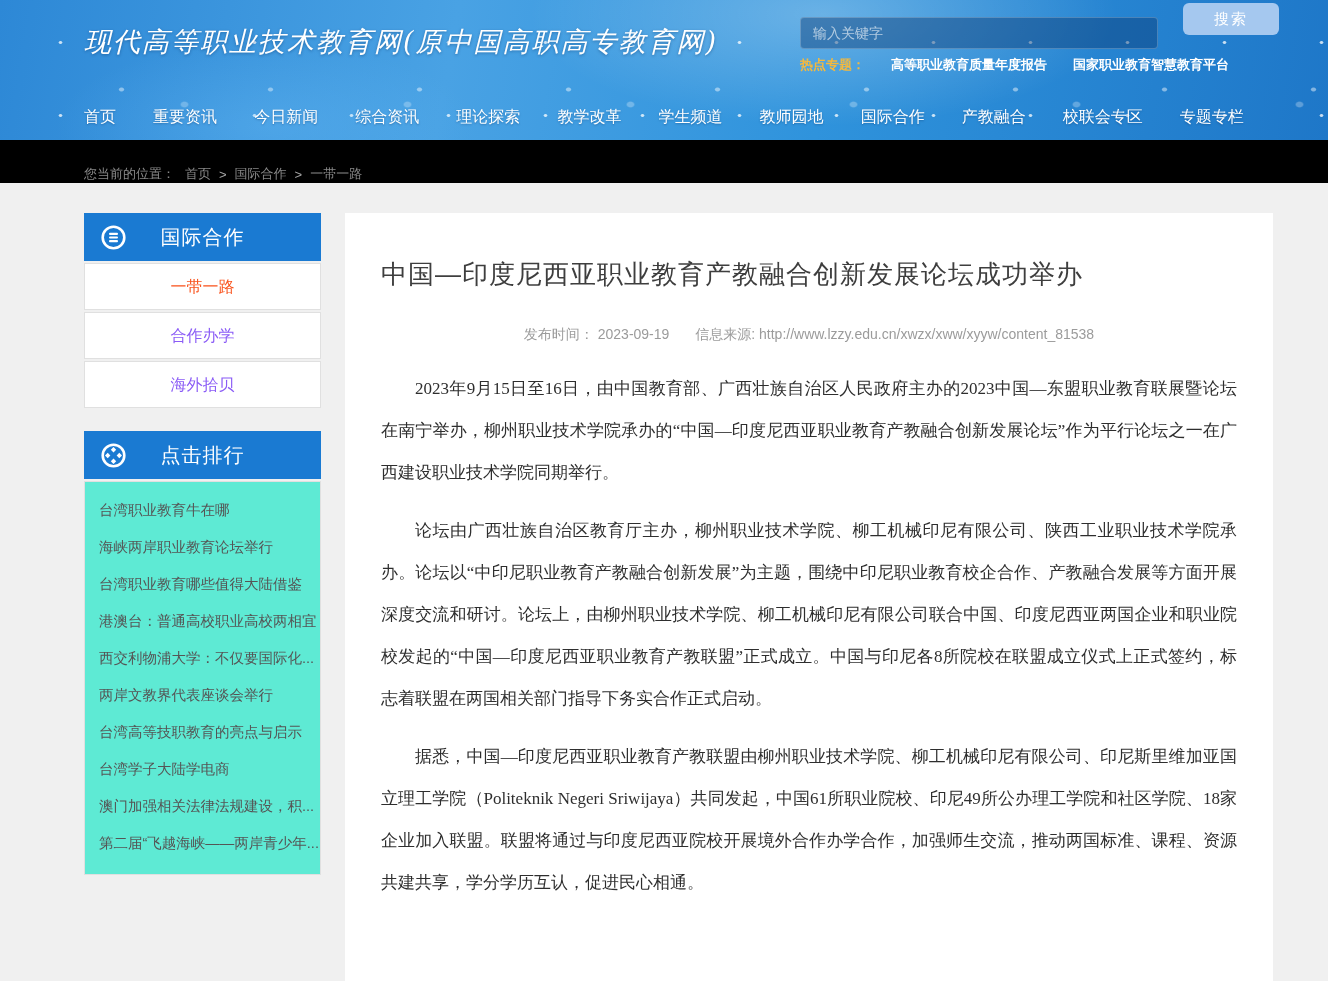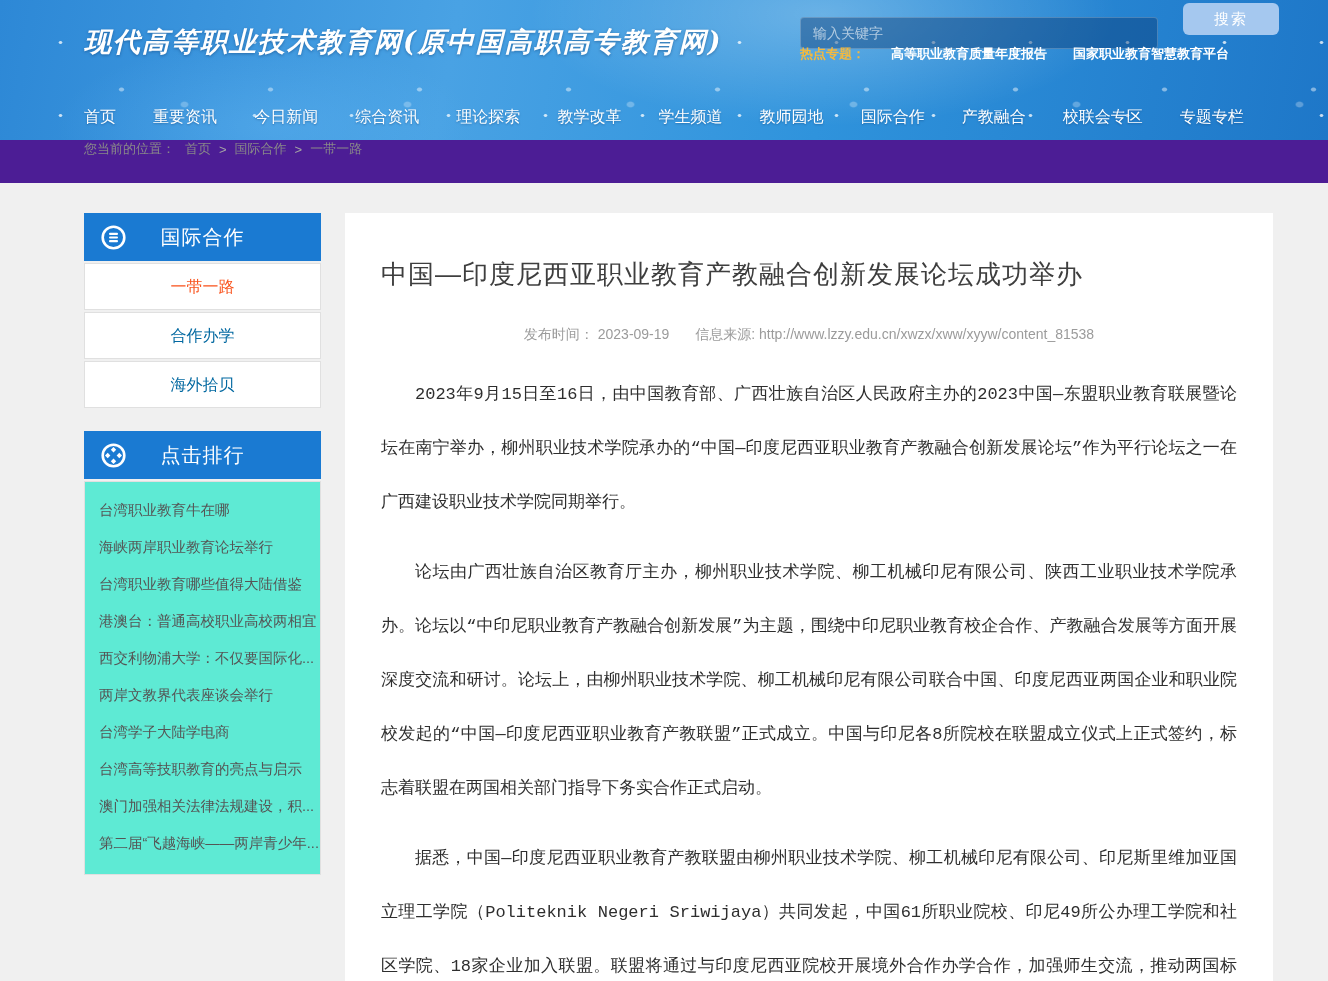--- a/index.html
+++ b/index.html
@@ -24,21 +24,21 @@
       radial-gradient(rgba(255,255,255,0.28) 3px, transparent 4.6px),
       linear-gradient(100deg, #2d88d6 0%, #49a2e4 34%, #2f93dc 62%, #1e77c8 100%);
     background-size:auto, auto, 97px 73px, 149px 113px, 223px 167px, auto;
     background-position:0 0, 0 0, 12px 6px, 47px 33px, 73px 21px, 0 0;
     overflow:hidden;
   }
   .logo {
     position:absolute; left:84px; top:24px;
     color:#fff;
     font-family:"DejaVu Serif", serif;
-    font-style:italic; font-weight:bold;
+    font-style:italic; font-weight:normal;
     font-size:27px; letter-spacing:2px;
     text-shadow:0 1px 3px rgba(0,40,90,.4);
     white-space:nowrap;
   }
   .search-input {
     position:absolute; left:800px; top:17px;
     width:358px; height:32px;
     background:rgba(8,52,110,0.42);
     border:1px solid rgba(255,255,255,0.22);
     border-radius:4px;
@@ -47,39 +47,39 @@
   }
   .search-input::placeholder { color:rgba(255,255,255,0.62); }
   .search-btn {
     position:absolute; left:1183px; top:3px;
     width:96px; height:32px;
     background:#a5c8ef; border:none; border-radius:6px;
     color:#fff; font-size:15px; letter-spacing:2px;
     cursor:pointer;
   }
   .hot-row {
-    position:absolute; left:800px; top:45px;
+    position:absolute; left:800px; top:56px;
     display:flex; align-items:center; gap:26px;
     font-size:13px; font-weight:bold; white-space:nowrap;
   }
   .hot-label { color:#f5b93d; }
   .hot-link { color:#fff; }
   .nav {
     position:absolute; left:84px; right:84px; bottom:0; height:45px;
     display:flex; justify-content:space-between; align-items:center;
   }
   .nav-item {
     color:#fff; font-size:16px; white-space:nowrap;
     text-shadow:0 1px 2px rgba(0,40,90,.35);
   }
 
   
   .breadcrumb-bar {
-    background:#4c1d95; height:43px;
-    display:flex; align-items:flex-start;
+    background:#000000; height:43px;
+    display:flex; align-items:flex-end;
     padding-left:84px;
     font-size:13px; color:#898989;
   }
   .crumb { color:#898989; }
   .crumb-sep { margin:0 8px; color:#a5a5a5; }
   .crumb-label { margin-right:10px; }
 
   
   .layout {
     display:flex; align-items:flex-start; gap:24px;
@@ -92,21 +92,21 @@
     position:relative; display:flex; align-items:center;
   }
   .side-header .side-icon { margin-left:16px; display:flex; z-index:1; }
   .side-title {
     position:absolute; left:0; right:0; text-align:center;
     font-size:20px; letter-spacing:1px;
   }
   .cat-item {
     display:block; height:47px; line-height:45px; text-align:center;
     background:#fff; border:1px solid #e0e0e0; margin-top:2px;
-    font-size:16px; color:#0369a1;
+    font-size:16px; color:#8b5cf6;
   }
   .cat-item.active { color:#f9541e; }
   .rank-box {
     background:#5eead4; border:1px solid #e0e0e0; margin-top:2px;
     padding:10px 0 12px;
   }
   .rank-item {
     display:block; line-height:37px; font-size:14.5px; color:#555;
     padding:0 10px 0 14px; white-space:nowrap; overflow:hidden;
   }
@@ -120,22 +120,22 @@
     margin-top:44px; 
     font-size:26px; font-weight:500; color:#3e3e3e; letter-spacing:1px;
   }
   .article-meta {
     margin-top:34px; text-align:center;
     font-size:14px; color:#9b9b9b; white-space:nowrap;
   }
   .article-meta .meta-part { margin:0 11px; }
   .article-body { margin-top:24px; }
   .article-body p {
-    font-family:Liberation Mono, monospace;
-    font-size:17px; line-height:54px; color:#2e2e2e;
+    font-family:Liberation Serif, serif;
+    font-size:17px; line-height:42px; color:#2e2e2e;
     text-indent:2em; text-align:justify;
     margin-top:16px;
   }
 </style>
 </head>
 <body>
 
 <header class="banner">
   <div class="logo">现代高等职业技术教育网(原中国高职高专教育网)</div>
 
@@ -224,22 +224,22 @@
         </span>
         <span class="side-title">点击排行</span>
       </div>
       <div class="rank-box">
           <a class="rank-item">台湾职业教育牛在哪</a>
           <a class="rank-item">海峡两岸职业教育论坛举行</a>
           <a class="rank-item">台湾职业教育哪些值得大陆借鉴</a>
           <a class="rank-item">港澳台：普通高校职业高校两相宜</a>
           <a class="rank-item">西交利物浦大学：不仅要国际化...</a>
           <a class="rank-item">两岸文教界代表座谈会举行</a>
+          <a class="rank-item">台湾高等技职教育的亮点与启示</a>
           <a class="rank-item">台湾学子大陆学电商</a>
-          <a class="rank-item">台湾高等技职教育的亮点与启示</a>
           <a class="rank-item">澳门加强相关法律法规建设，积...</a>
           <a class="rank-item">第二届“飞越海峡——两岸青少年...</a>
         </div>
     </section>
 
   </aside>
 
   <main class="main">
     <h1 class="article-title">中国—印度尼西亚职业教育产教融合创新发展论坛成功举办</h1>
     <div class="article-meta">

